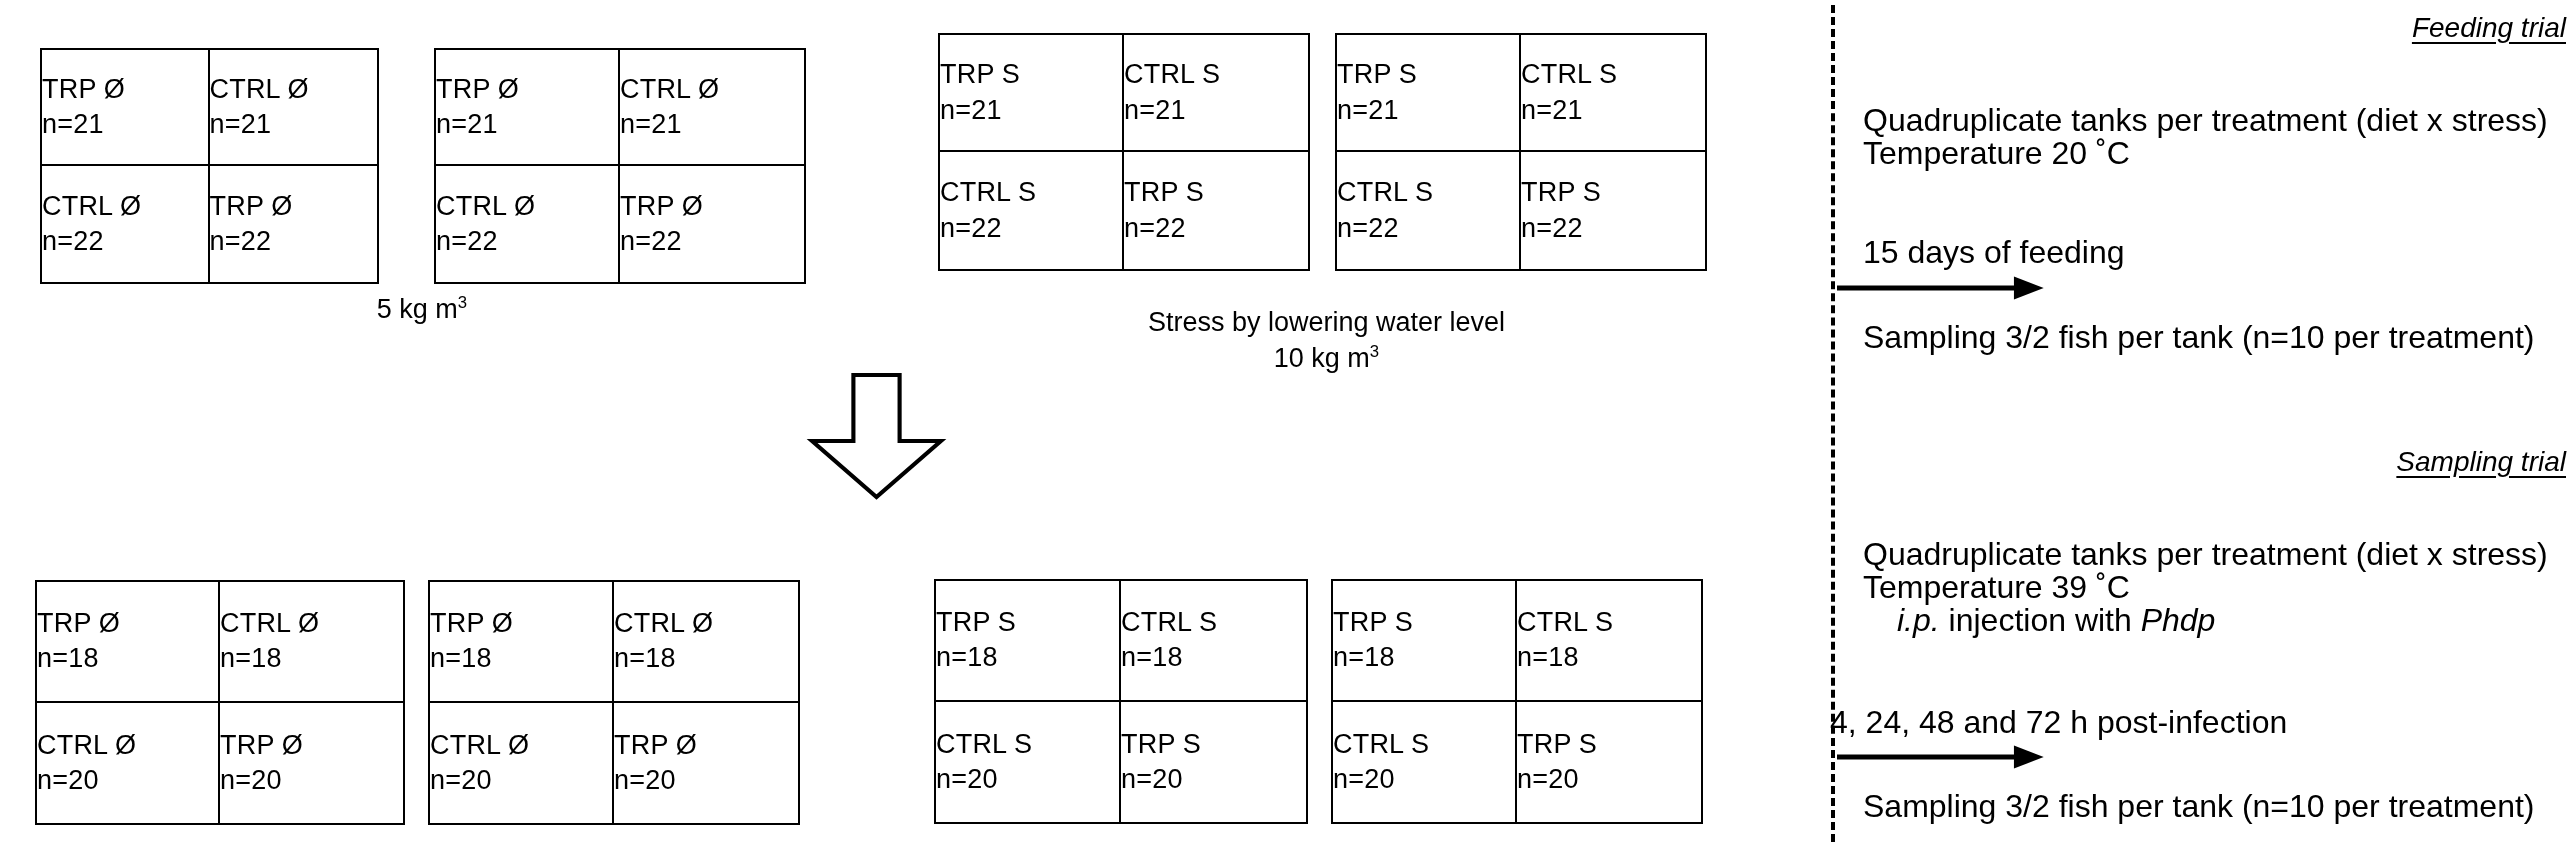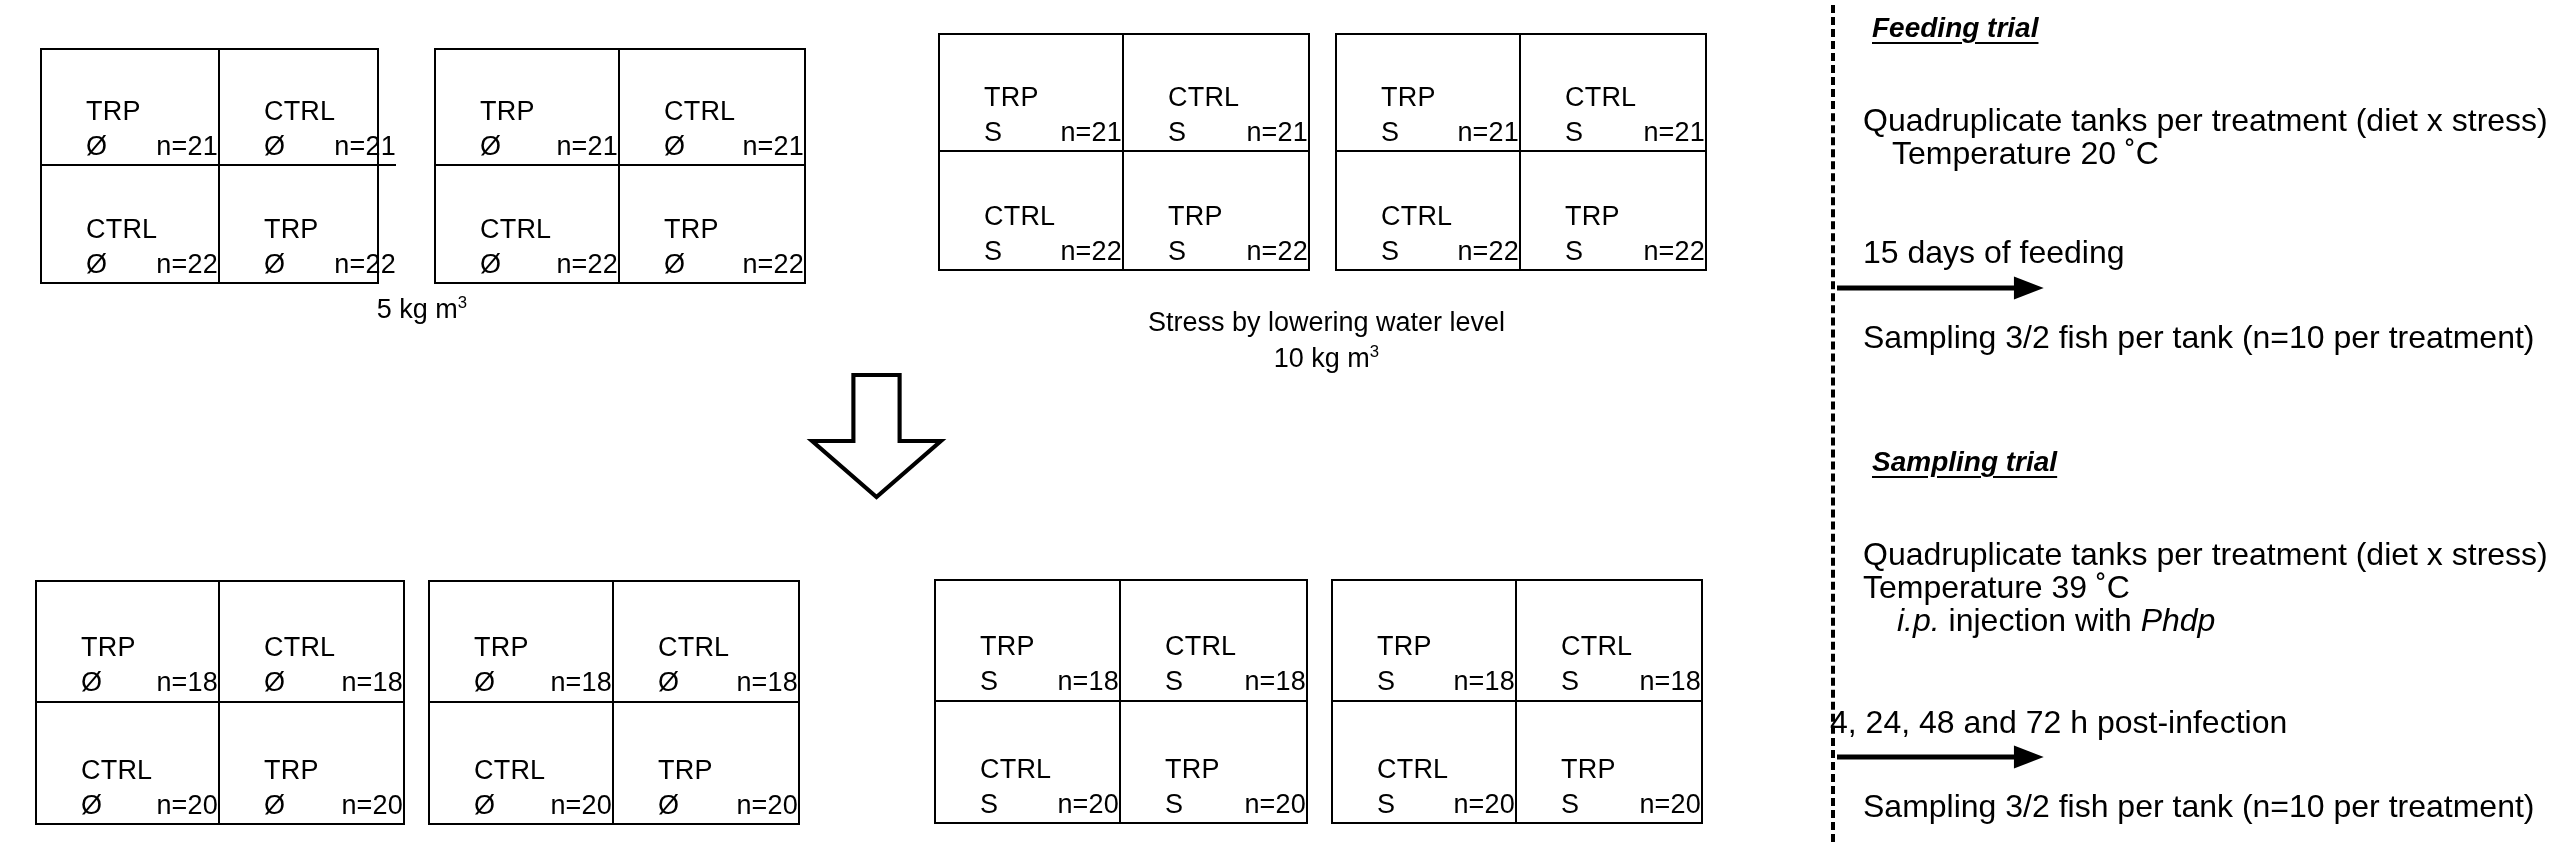--- a/index.html
+++ b/index.html
@@ -30,27 +30,26 @@
     display: grid;
     grid-template-columns: 1fr 1fr;
     grid-template-rows: 1fr 1fr;
     background: #fff;
   }
   .tank-cell {
     border-right: 2.5px solid #000;
     border-bottom: 2.5px solid #000;
     box-sizing: border-box;
     display: flex;
-    flex-direction: row;
-    align-items: flex-end;
+    flex-direction: column;
+    align-items: flex-start;
     justify-content: center;
     line-height: 1.30;
     font-size: 27px;
     letter-spacing: 0.2px;
-    padding-left: 44px;
   }
   .tank-cell:nth-child(2n) { border-right: none; }
   .tank-cell:nth-child(3),
   .tank-cell:nth-child(4) { border-bottom: none; }
 
   
   .group-caption {
     position: absolute;
     font-size: 27px;
     text-align: center;
@@ -75,24 +74,24 @@
     border-left: 4.1px dashed #000;
   }
 
   
   .trial-panel {
     position: absolute;
   }
   .trial-heading {
     font-size: 28px;
     font-style: italic;
-    font-weight: 700;
+    font-weight: 400;
     text-decoration: underline;
     text-underline-offset: 5px;
-    text-align: left;
+    text-align: right;
     white-space: nowrap;
   }
   .trial-line {
     font-size: 32px;
     white-space: nowrap;
     line-height: 1.33;
   }
   .trial-line em { font-style: italic; }
 
   .timeline-arrow {
@@ -273,21 +272,21 @@
     </div>
   </div>
 
   <div class="dashed-divider" style="left:1831px; top:5px; height:837px;"></div>
 
   <div class="trial-panel" style="left:1872px; top:11.6px; width:694px;">
     <div class="trial-heading">Feeding trial</div>
   </div>
 
   <div class="trial-line" style="position:absolute; left:1863px; top:99px;">Quadruplicate tanks per treatment (diet x stress)</div>
-  <div class="trial-line" style="position:absolute; left:1863px; top:132px;margin-left:29px;">Temperature 20 ˚C</div>
+  <div class="trial-line" style="position:absolute; left:1863px; top:132px;">Temperature 20 ˚C</div>
 
   <div class="trial-line" style="position:absolute; left:1863px; top:231px;">15 days of feeding</div>
 
   <div class="timeline-arrow" style="left:1837px; top:273px; width:215px; height:30px;">
     <svg width="215" height="30" viewBox="0 0 260 36">
       <line x1="0" y1="18" x2="216" y2="18" stroke="#000000" stroke-width="6"></line>
       <polygon points="214,4 250,18 214,32" fill="#000000"></polygon>
     </svg>
   </div>
 

